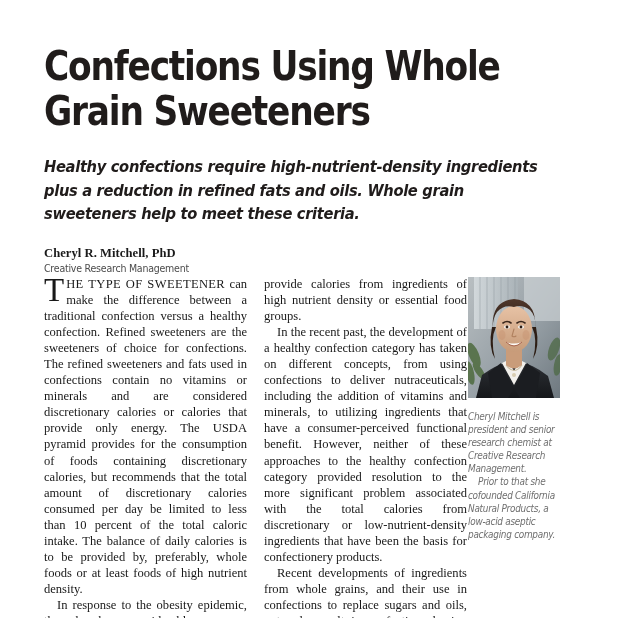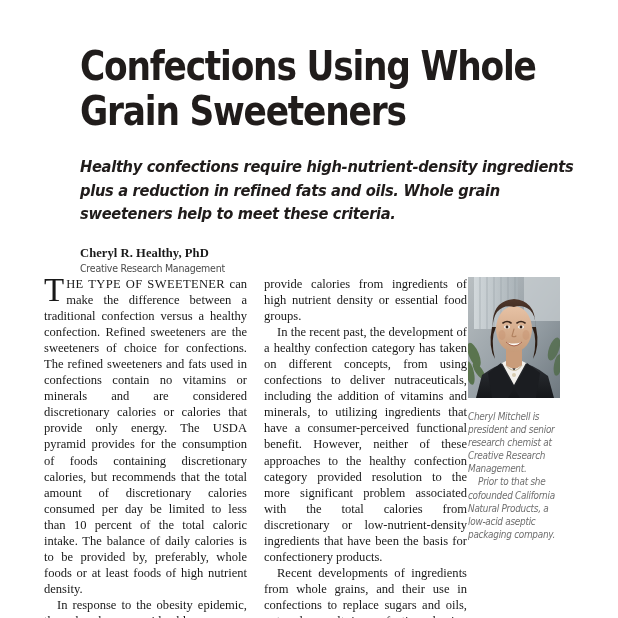--- a/index.html
+++ b/index.html
@@ -25,21 +25,20 @@
     background: #fff;
     overflow: hidden;
   }
 
   
   .masthead {
     position: absolute;
     left: 44px;
     top: 44px;
     width: 530px;
-    margin-left: 36px;
   }
 
   .headline {
     font-family: "DejaVu Sans", "Liberation Sans", sans-serif;
     font-weight: bold;
     font-size: 40px;
     line-height: 45px;
     letter-spacing: -1.4px;
     color: #201c1b;
     margin: 0;
@@ -161,21 +160,21 @@
 <div class="page">
 
   <div class="masthead">
 
     <h1 class="headline">Confections Using Whole
 Grain Sweeteners</h1>
 
     <p class="deck">Healthy confections require high-nutrient-density ingredients plus a reduction in refined fats and oils. Whole grain sweeteners help to meet these criteria.</p>
 
     <div class="byline">
-      <div class="byline-name">Cheryl R. Healthy, PhD</div>
+      <div class="byline-name">Cheryl R. Mitchell, PhD</div>
       <div class="byline-affil">Creative Research Management</div>
     </div>
 
   </div>
 
   <div class="col" id="col-1">
     <p class="first"><span class="dropcap">T</span><span class="smallcaps">HE TYPE OF SWEETENER</span><span> can make the difference between a traditional confection versus a healthy confection. Refined sweeteners are the sweeteners of choice for confections. The refined sweeteners and fats used in confections contain no vitamins or minerals and are considered discretionary calories or calories that provide only energy. The USDA pyramid provides for the consumption of foods containing discretionary calories, but recommends that the total amount of discretionary calories consumed per day be limited to less than 10 percent of the total caloric intake. The balance of daily calories is to be provided by, preferably, whole foods or at least foods of high nutrient density.</span></p>
 
     <p>In response to the obesity epidemic, there has been considerable consumer and government pressure on the confectionery industry to create and develop new products, and, specifically, a new category of products that may be considered healthy</p>
   </div>

